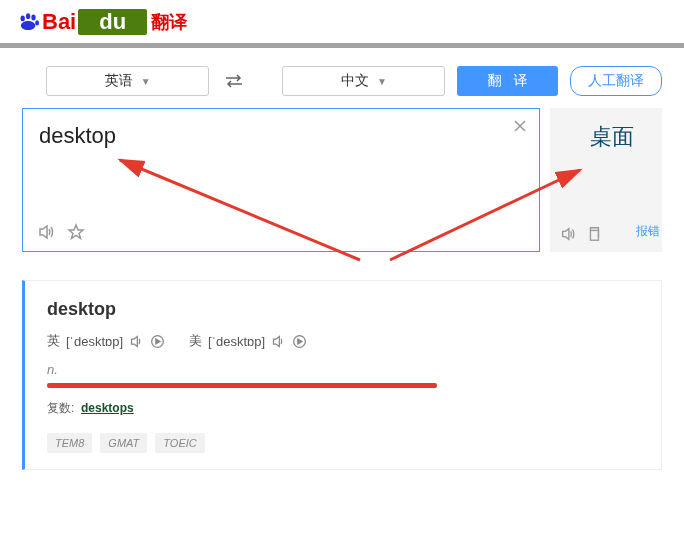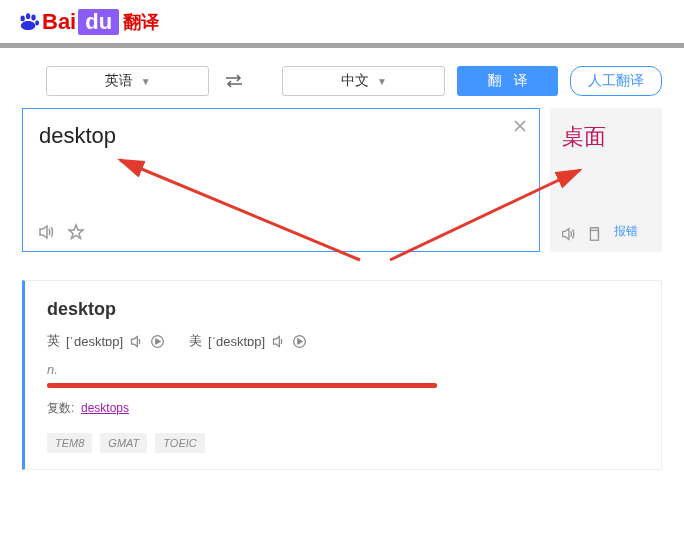--- a/index.html
+++ b/index.html
@@ -1,44 +1,44 @@
 <!DOCTYPE html>
 <html><head>
 <meta charset="utf-8">
 <style>
   * { box-sizing: border-box; margin: 0; padding: 0; }
   body { font-family: Arial, "Microsoft YaHei", sans-serif; background: #fff; width: 684px; height: 533px; overflow: hidden; position: relative; }
   .header { height: 48px; display: flex; align-items: center; padding: 0 18px; border-bottom: 5px solid #a3a3a3; }
   .logo { display: flex; align-items: center; gap: 2px; }
   .logo-text { font-size: 18px; font-weight: bold; color: #e10601; margin-left: 2px; }
   .logo .bai { color: #e10601; font-weight: bold; font-size: 22px; }
-  .logo .du-box { background: #8b5cf6; color: #fff; font-weight: bold; font-size: 22px; padding: 0 7px; border-radius: 2px; }
+  .logo .du-box { background: #4d7c0f; color: #fff; font-weight: bold; font-size: 22px; padding: 0 21px; border-radius: 2px; }
   .controls { display: flex; align-items: center; gap: 12px; padding: 18px 22px 12px 22px; }
   .lang-sel { width: 170px; height: 30px; border: 1px solid #ccc; border-radius: 3px; background: #fff; display: flex; align-items: center; justify-content: center; gap: 8px; font-size: 14px; color: #333; cursor: pointer; margin-left: 24px; }
   .swap { width: 26px; height: 26px; display: flex; align-items: center; justify-content: center; cursor: pointer; color: #666; }
   .translate-btn { width: 104px; height: 30px; background: #4395ff; color: #fff; border: none; border-radius: 3px; font-size: 14px; letter-spacing: 12px; padding-left: 12px; cursor: pointer; }
   .human-btn { width: 96px; height: 30px; border: 1px solid #4395ff; color: #4395ff; background: #fff; border-radius: 12px; font-size: 14px; cursor: pointer; }
   .panes { display: flex; padding: 0 22px; gap: 10px; }
   .source-box { flex: 1; border: 1px solid #4395ff; height: 144px; position: relative; padding: 14px 16px; }
   .source-text { font-size: 22px; color: #222; }
   .close-x { position: absolute; right: 12px; top: 10px; color: #999; font-size: 16px; cursor: pointer; }
   .src-actions { position: absolute; bottom: 10px; left: 14px; display: flex; gap: 12px; color: #999; }
   .target-box { width: 112px; background: #f4f4f4; height: 144px; position: relative; padding: 14px 12px; }
-  .target-text { font-size: 22px; color: #be185d; }
+  .target-text { font-size: 22px; color: #0c4a6e; margin-left: 28px; }
   .tgt-actions { position: absolute; bottom: 10px; left: 10px; display: flex; gap: 10px; color: #999; align-items: center; }
-  .report { color: #4395ff; font-size: 12px; position: absolute; bottom: 12px; right: 24px; cursor: pointer; }
+  .report { color: #4395ff; font-size: 12px; position: absolute; bottom: 12px; right: 2px; cursor: pointer; }
   .dict-card { margin: 28px 22px 0 22px; border: 1px solid #eee; padding: 18px 22px 16px 22px; border-left: 3px solid #4395ff; }
   .dict-word { font-size: 18px; font-weight: bold; color: #333; }
   .phonetics { display: flex; gap: 24px; margin-top: 12px; font-size: 13px; color: #555; align-items: center; }
   .phon-group { display: flex; align-items: center; gap: 6px; }
   .defs { margin-top: 12px; font-size: 13px; color: #333; display: flex; gap: 14px; }
   .pos { color: #888; font-style: italic; }
   .underline-red { height: 5px; background: #e33a2e; width: 390px; margin-top: 6px; border-radius: 2px; }
   .plural { margin-top: 12px; font-size: 12px; color: #666; }
-  .plural a { color: #a21caf; text-decoration: underline; }
+  .plural a { color: #14532d; text-decoration: underline; font-weight: bold; }
   .tags { display: flex; gap: 8px; margin-top: 16px; }
   .tag { background: #f1f1f1; color: #888; font-size: 11px; padding: 4px 8px; border-radius: 2px; font-style: italic; }
   .caret { font-size: 10px; color: #888; }
   .icon-btn { cursor: pointer; }
   svg { display: block; }
   .arrow { position: absolute; pointer-events: none; }
   .paw { width: 22px; height: 18px; }
 </style>
 </head>
 <body>

